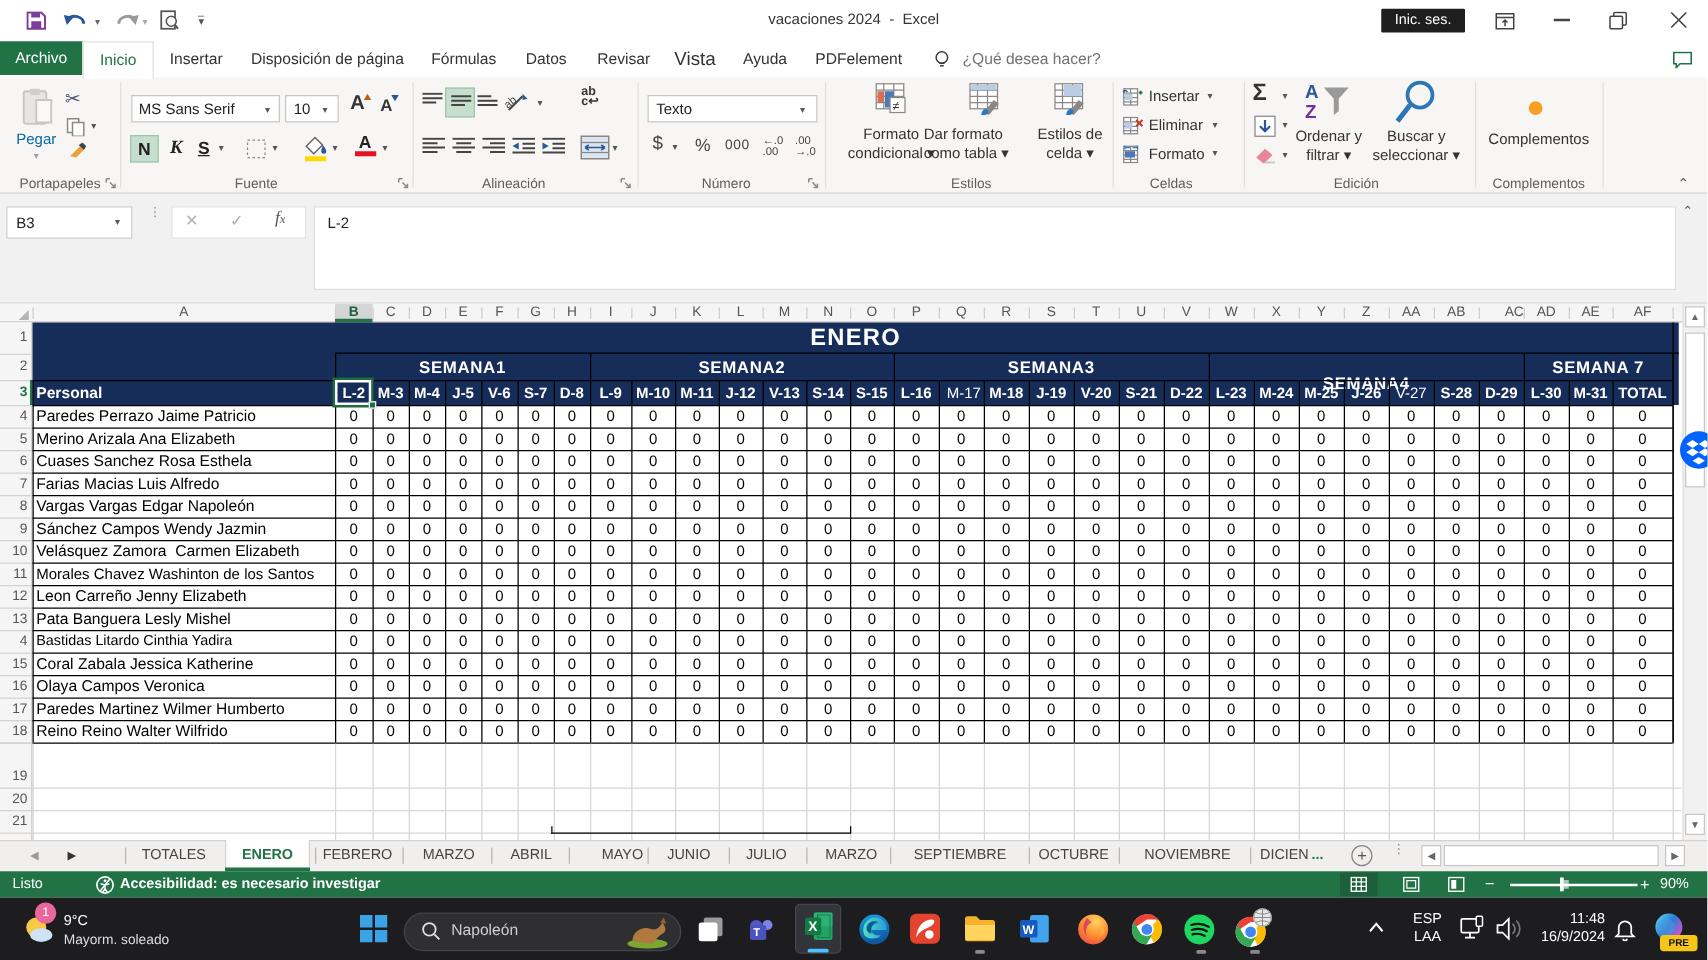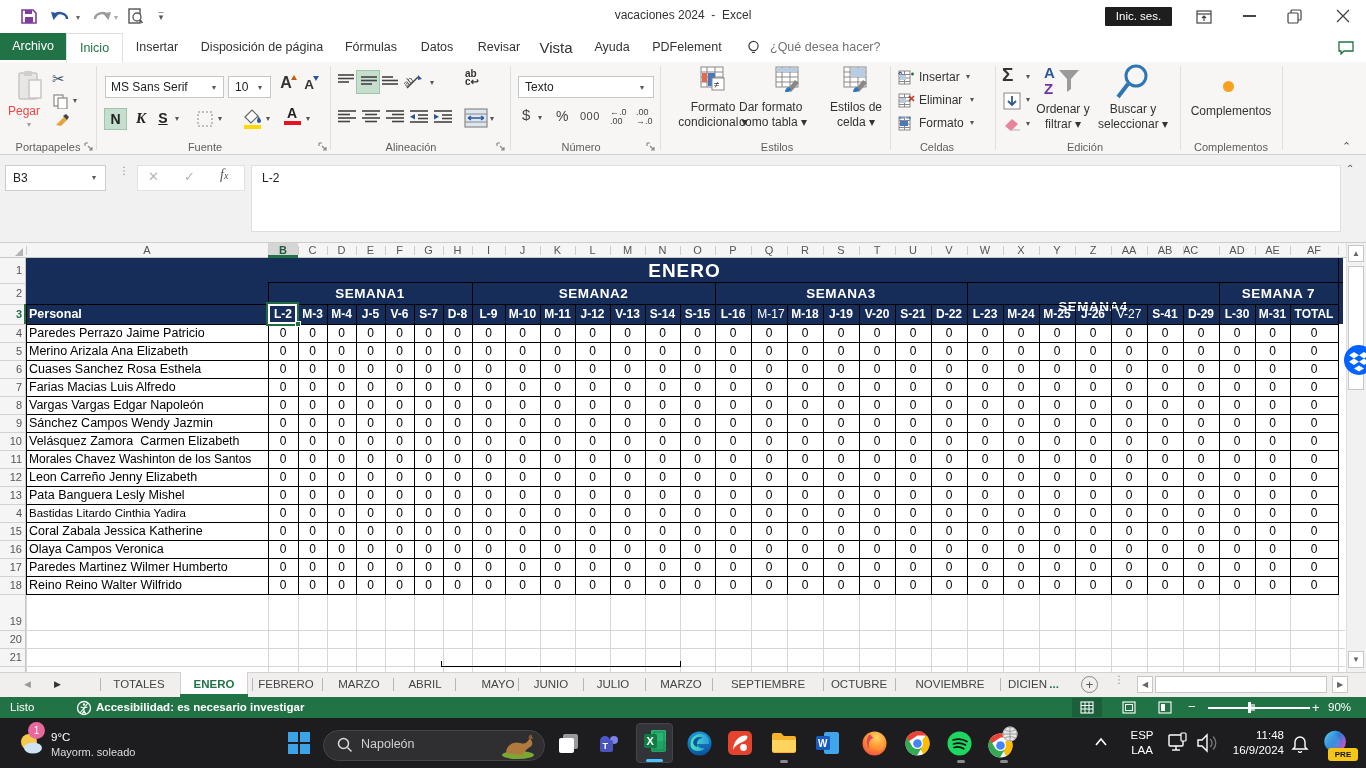--- a/index.html
+++ b/index.html
@@ -93,21 +93,21 @@
   </svg>
 <svg class="ab" style="left:646px;top:142px" width="9" height="9" viewBox="0 0 9 9">
     <path d="M1 1 v3 M1 1 h3" stroke="#888" stroke-width="1.2" fill="none"></path>
     <path d="M4 4 l4 4 M8 5 v3 h-3" stroke="#888" stroke-width="1.2" fill="none"></path>
   </svg>
 <svg class="ab" style="left:17px;top:70px" width="28" height="32" viewBox="0 0 28 32">
     <rect x="2" y="3" width="18" height="26" rx="2" fill="#e8e6e4" stroke="#c8c6c4" stroke-width="1.5"></rect>
     <rect x="7" y="1" width="8" height="5" rx="1" fill="#d0cecc"></rect>
     <path d="M12 10 h12 v18 h-12 z" fill="#faf9f8" stroke="#c8c6c4" stroke-width="1.5"></path>
   </svg>
-<div class="ab" style="left:8px;top:104px;width:42px;font-size:12px;color:#ef4444">Pegar</div>
+<div class="ab" style="left:8px;top:104px;width:42px;text-align:center;font-size:12px;color:#0369a1">Pegar</div>
 <div class="ab" style="left:22px;top:120px;width:14px;text-align:center;font-size:8px;color:#a19f9d">▾</div>
 <div class="ab" style="left:52px;top:70px;width:18px;height:18px;color:#44546a;font-size:15px">✂</div>
 <svg class="ab" style="left:53px;top:94px" width="15" height="15" viewBox="0 0 15 15">
     <rect x="1" y="1" width="9" height="11" fill="#fff" stroke="#8a8886" stroke-width="1.2"></rect>
     <rect x="5" y="4" width="9" height="11" fill="#fff" stroke="#8a8886" stroke-width="1.2"></rect>
   </svg>
 <div class="ab" style="left:73px;top:96px;width:10px;height:10px;color:#555;font-size:8px">▾</div>
 <svg class="ab" style="left:54px;top:113px" width="16" height="17" viewBox="0 0 16 17">
     <path d="M2 12 L10 4 l3 3 L7 13 z" fill="#e8a33d"></path>
     <path d="M9 3 l3-2 3 3 -2 3 z" fill="#444"></path>
@@ -347,21 +347,21 @@
 <div class="ab" style="left:823px;top:243px;width:36px;height:14px;text-align:center;font-size:11px;color:#555;line-height:15px">S</div>
 <div class="ab" style="left:859px;top:243px;width:36px;height:14px;text-align:center;font-size:11px;color:#555;line-height:15px">T</div>
 <div class="ab" style="left:895px;top:243px;width:36px;height:14px;text-align:center;font-size:11px;color:#555;line-height:15px">U</div>
 <div class="ab" style="left:931px;top:243px;width:36px;height:14px;text-align:center;font-size:11px;color:#555;line-height:15px">V</div>
 <div class="ab" style="left:967px;top:243px;width:36px;height:14px;text-align:center;font-size:11px;color:#555;line-height:15px">W</div>
 <div class="ab" style="left:1003px;top:243px;width:36px;height:14px;text-align:center;font-size:11px;color:#555;line-height:15px">X</div>
 <div class="ab" style="left:1039px;top:243px;width:36px;height:14px;text-align:center;font-size:11px;color:#555;line-height:15px">Y</div>
 <div class="ab" style="left:1075px;top:243px;width:36px;height:14px;text-align:center;font-size:11px;color:#555;line-height:15px">Z</div>
 <div class="ab" style="left:1111px;top:243px;width:36px;height:14px;text-align:center;font-size:11px;color:#555;line-height:15px">AA</div>
 <div class="ab" style="left:1147px;top:243px;width:36px;height:14px;text-align:center;font-size:11px;color:#555;line-height:15px">AB</div>
-<div class="ab" style="left:1183px;top:243px;width:36px;height:14px;text-align:left;font-size:11px;color:#555;line-height:15px">AC</div>
+<div class="ab" style="left:1183px;top:243px;width:36px;height:14px;text-align:right;font-size:11px;color:#555;line-height:15px">AC</div>
 <div class="ab" style="left:1219px;top:243px;width:36px;height:14px;text-align:center;font-size:11px;color:#555;line-height:15px">AD</div>
 <div class="ab" style="left:1255px;top:243px;width:35px;height:14px;text-align:center;font-size:11px;color:#555;line-height:15px">AE</div>
 <div class="ab" style="left:1290px;top:243px;width:48px;height:14px;text-align:center;font-size:11px;color:#555;line-height:15px">AF</div>
 <div class="ab" style="left:268px;top:246px;width:1px;height:9px;background:#cfcdcb"></div>
 <div class="ab" style="left:298px;top:246px;width:1px;height:9px;background:#cfcdcb"></div>
 <div class="ab" style="left:327px;top:246px;width:1px;height:9px;background:#cfcdcb"></div>
 <div class="ab" style="left:356px;top:246px;width:1px;height:9px;background:#cfcdcb"></div>
 <div class="ab" style="left:385px;top:246px;width:1px;height:9px;background:#cfcdcb"></div>
 <div class="ab" style="left:414px;top:246px;width:1px;height:9px;background:#cfcdcb"></div>
 <div class="ab" style="left:443px;top:246px;width:1px;height:9px;background:#cfcdcb"></div>
@@ -472,21 +472,21 @@
 <div class="ab" style="left:787px;top:304px;width:36px;height:20px;line-height:21px;text-align:center;color:#fff;font-size:12px;font-weight:bold">M-18</div>
 <div class="ab" style="left:823px;top:304px;width:36px;height:20px;line-height:21px;text-align:center;color:#fff;font-size:12px;font-weight:bold">J-19</div>
 <div class="ab" style="left:859px;top:304px;width:36px;height:20px;line-height:21px;text-align:center;color:#fff;font-size:12px;font-weight:bold">V-20</div>
 <div class="ab" style="left:895px;top:304px;width:36px;height:20px;line-height:21px;text-align:center;color:#fff;font-size:12px;font-weight:bold">S-21</div>
 <div class="ab" style="left:931px;top:304px;width:36px;height:20px;line-height:21px;text-align:center;color:#fff;font-size:12px;font-weight:bold">D-22</div>
 <div class="ab" style="left:967px;top:304px;width:36px;height:20px;line-height:21px;text-align:center;color:#fff;font-size:12px;font-weight:bold">L-23</div>
 <div class="ab" style="left:1003px;top:304px;width:36px;height:20px;line-height:21px;text-align:center;color:#fff;font-size:12px;font-weight:bold">M-24</div>
 <div class="ab" style="left:1039px;top:304px;width:36px;height:20px;line-height:21px;text-align:center;color:#fff;font-size:12px;font-weight:bold">M-25</div>
 <div class="ab" style="left:1075px;top:304px;width:36px;height:20px;line-height:21px;text-align:center;color:#fff;font-size:12px;font-weight:bold">J-26</div>
 <div class="ab" style="left:1111px;top:304px;width:36px;height:20px;line-height:21px;text-align:center;color:#fff;font-size:12px;font-weight:normal">V-27</div>
-<div class="ab" style="left:1147px;top:304px;width:36px;height:20px;line-height:21px;text-align:center;color:#fff;font-size:12px;font-weight:bold">S-41</div>
+<div class="ab" style="left:1147px;top:304px;width:36px;height:20px;line-height:21px;text-align:center;color:#fff;font-size:12px;font-weight:bold">S-28</div>
 <div class="ab" style="left:1183px;top:304px;width:36px;height:20px;line-height:21px;text-align:center;color:#fff;font-size:12px;font-weight:bold">D-29</div>
 <div class="ab" style="left:1219px;top:304px;width:36px;height:20px;line-height:21px;text-align:center;color:#fff;font-size:12px;font-weight:bold">L-30</div>
 <div class="ab" style="left:1255px;top:304px;width:35px;height:20px;line-height:21px;text-align:center;color:#fff;font-size:12px;font-weight:bold">M-31</div>
 <div class="ab" style="left:1290px;top:304px;width:48px;height:20px;line-height:21px;text-align:center;color:#fff;font-size:12px;font-weight:bold">TOTAL</div>
 <div class="ab" style="left:268px;top:304px;width:1px;height:20px;background:#000"></div>
 <div class="ab" style="left:298px;top:304px;width:1px;height:20px;background:#000"></div>
 <div class="ab" style="left:327px;top:304px;width:1px;height:20px;background:#000"></div>
 <div class="ab" style="left:356px;top:304px;width:1px;height:20px;background:#000"></div>
 <div class="ab" style="left:385px;top:304px;width:1px;height:20px;background:#000"></div>
 <div class="ab" style="left:414px;top:304px;width:1px;height:20px;background:#000"></div>

